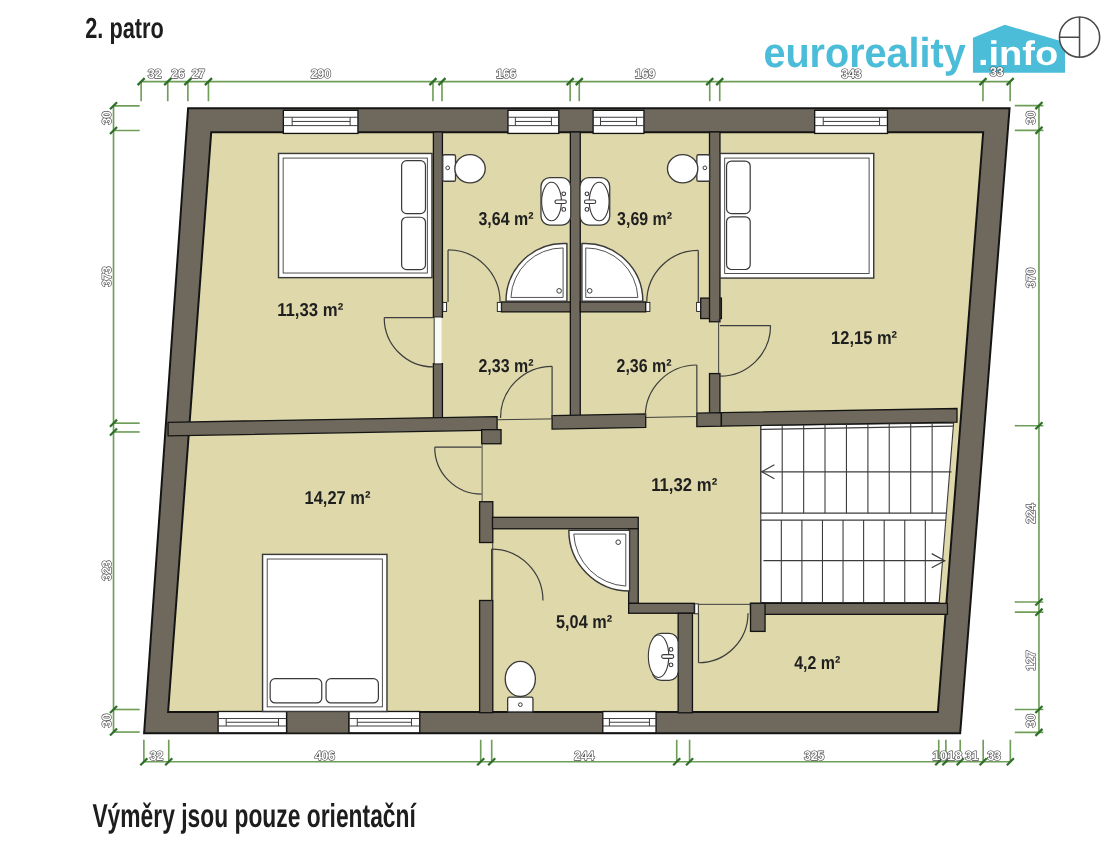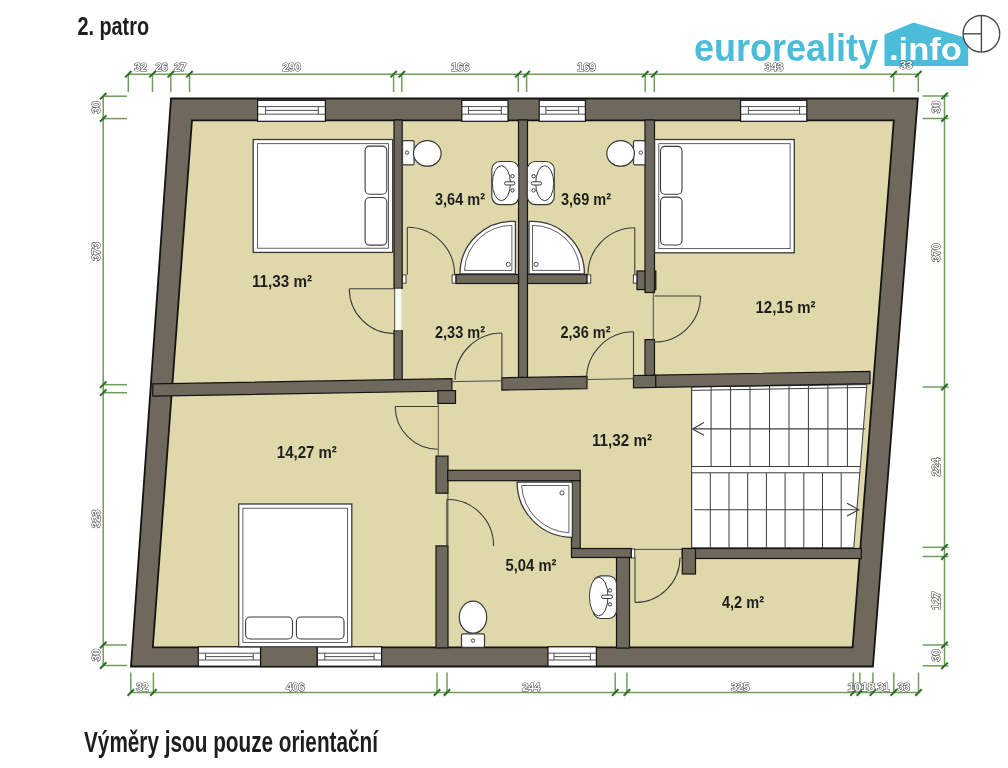--- a/index.html
+++ b/index.html
@@ -1,17 +1,17 @@
 <!DOCTYPE html>
 <html><head>
 <meta charset="utf-8">
 <style>
   html,body{margin:0;padding:0;background:#ffffff;}
   #page{position:relative;width:1008px;height:768px;background:#ffffff;overflow:hidden;
-        font-family:"Liberation Sans", sans-serif;}
+        font-family:"Liberation Sans", sans-serif;border-radius:28px;}
   svg{position:absolute;left:0;top:0;}
   text{font-family:"Liberation Sans", sans-serif;}
 </style>
 </head>
 <body>
 <div id="page">
 <svg width="1008" height="768" viewBox="0 0 1008 768">
 
   <rect x="0" y="0" width="1008" height="768" fill="#ffffff"></rect>
 

